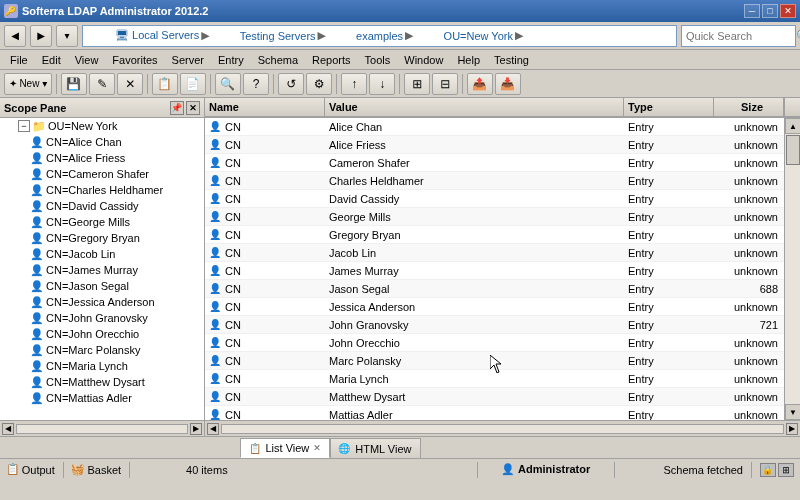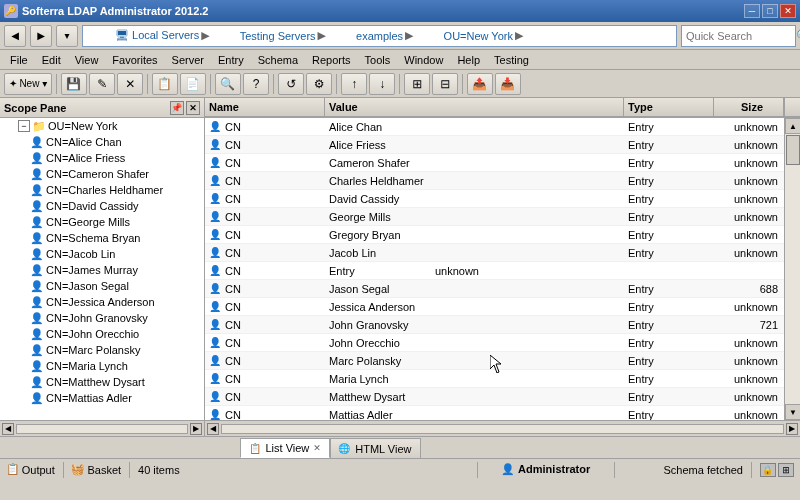--- a/index.html
+++ b/index.html
@@ -226,21 +226,21 @@
       display: flex;
       align-items: center;
       padding: 0 6px;
       border-top: 1px solid #a0a0a0;
       gap: 8px;
       font-size: 11px;
     }
     .status-sep { width: 1px; height: 16px; background: #a0a0a0; }
     #status-output { display: flex; align-items: center; gap: 2px; cursor: pointer; }
     #status-basket { display: flex; align-items: center; gap: 2px; cursor: pointer; }
-    #status-items { flex: 1; }
+    #status-items { flex: 1; margin-left: 48px; }
     #status-user { text-align: center; min-width: 120px; font-weight: bold; }
     #status-schema { min-width: 120px; text-align: right; }
     #status-icons { display: flex; gap: 2px; }
     .status-icon { width: 16px; height: 14px; background: #c0c0c0; border: 1px solid #808080; display: flex; align-items: center; justify-content: center; font-size: 9px; cursor: pointer; }
 
     
     .icon-person { color: #5a8abf; }
     .icon-folder { color: #e8c040; }
 
     
@@ -408,21 +408,21 @@
         <span>CN=David Cassidy</span>
       </div>
       <div class="tree-item">
         <div class="tree-indent" style="width:28px"></div>
         <div class="tree-icon icon-person">👤</div>
         <span>CN=George Mills</span>
       </div>
       <div class="tree-item">
         <div class="tree-indent" style="width:28px"></div>
         <div class="tree-icon icon-person">👤</div>
-        <span>CN=Schema Bryan</span>
+        <span>CN=Gregory Bryan</span>
       </div>
       <div class="tree-item">
         <div class="tree-indent" style="width:28px"></div>
         <div class="tree-icon icon-person">👤</div>
         <span>CN=Jacob Lin</span>
       </div>
       <div class="tree-item">
         <div class="tree-indent" style="width:28px"></div>
         <div class="tree-icon icon-person">👤</div>
         <span>CN=James Murray</span>
@@ -558,20 +558,21 @@
       </div>
       <div class="cell cell-value">Jacob Lin</div>
       <div class="cell cell-type">Entry</div>
       <div class="cell cell-size">unknown</div>
     </div>
             <div class="data-row">
       <div class="cell cell-name">
         <div class="row-icon icon-person">👤</div>
         <span>CN</span>
       </div>
+      <div class="cell cell-value">James Murray</div>
       <div class="cell cell-type">Entry</div>
       <div class="cell cell-size">unknown</div>
     </div>
             <div class="data-row alt">
       <div class="cell cell-name">
         <div class="row-icon icon-person">👤</div>
         <span>CN</span>
       </div>
       <div class="cell cell-value">Jason Segal</div>
       <div class="cell cell-type">Entry</div>

